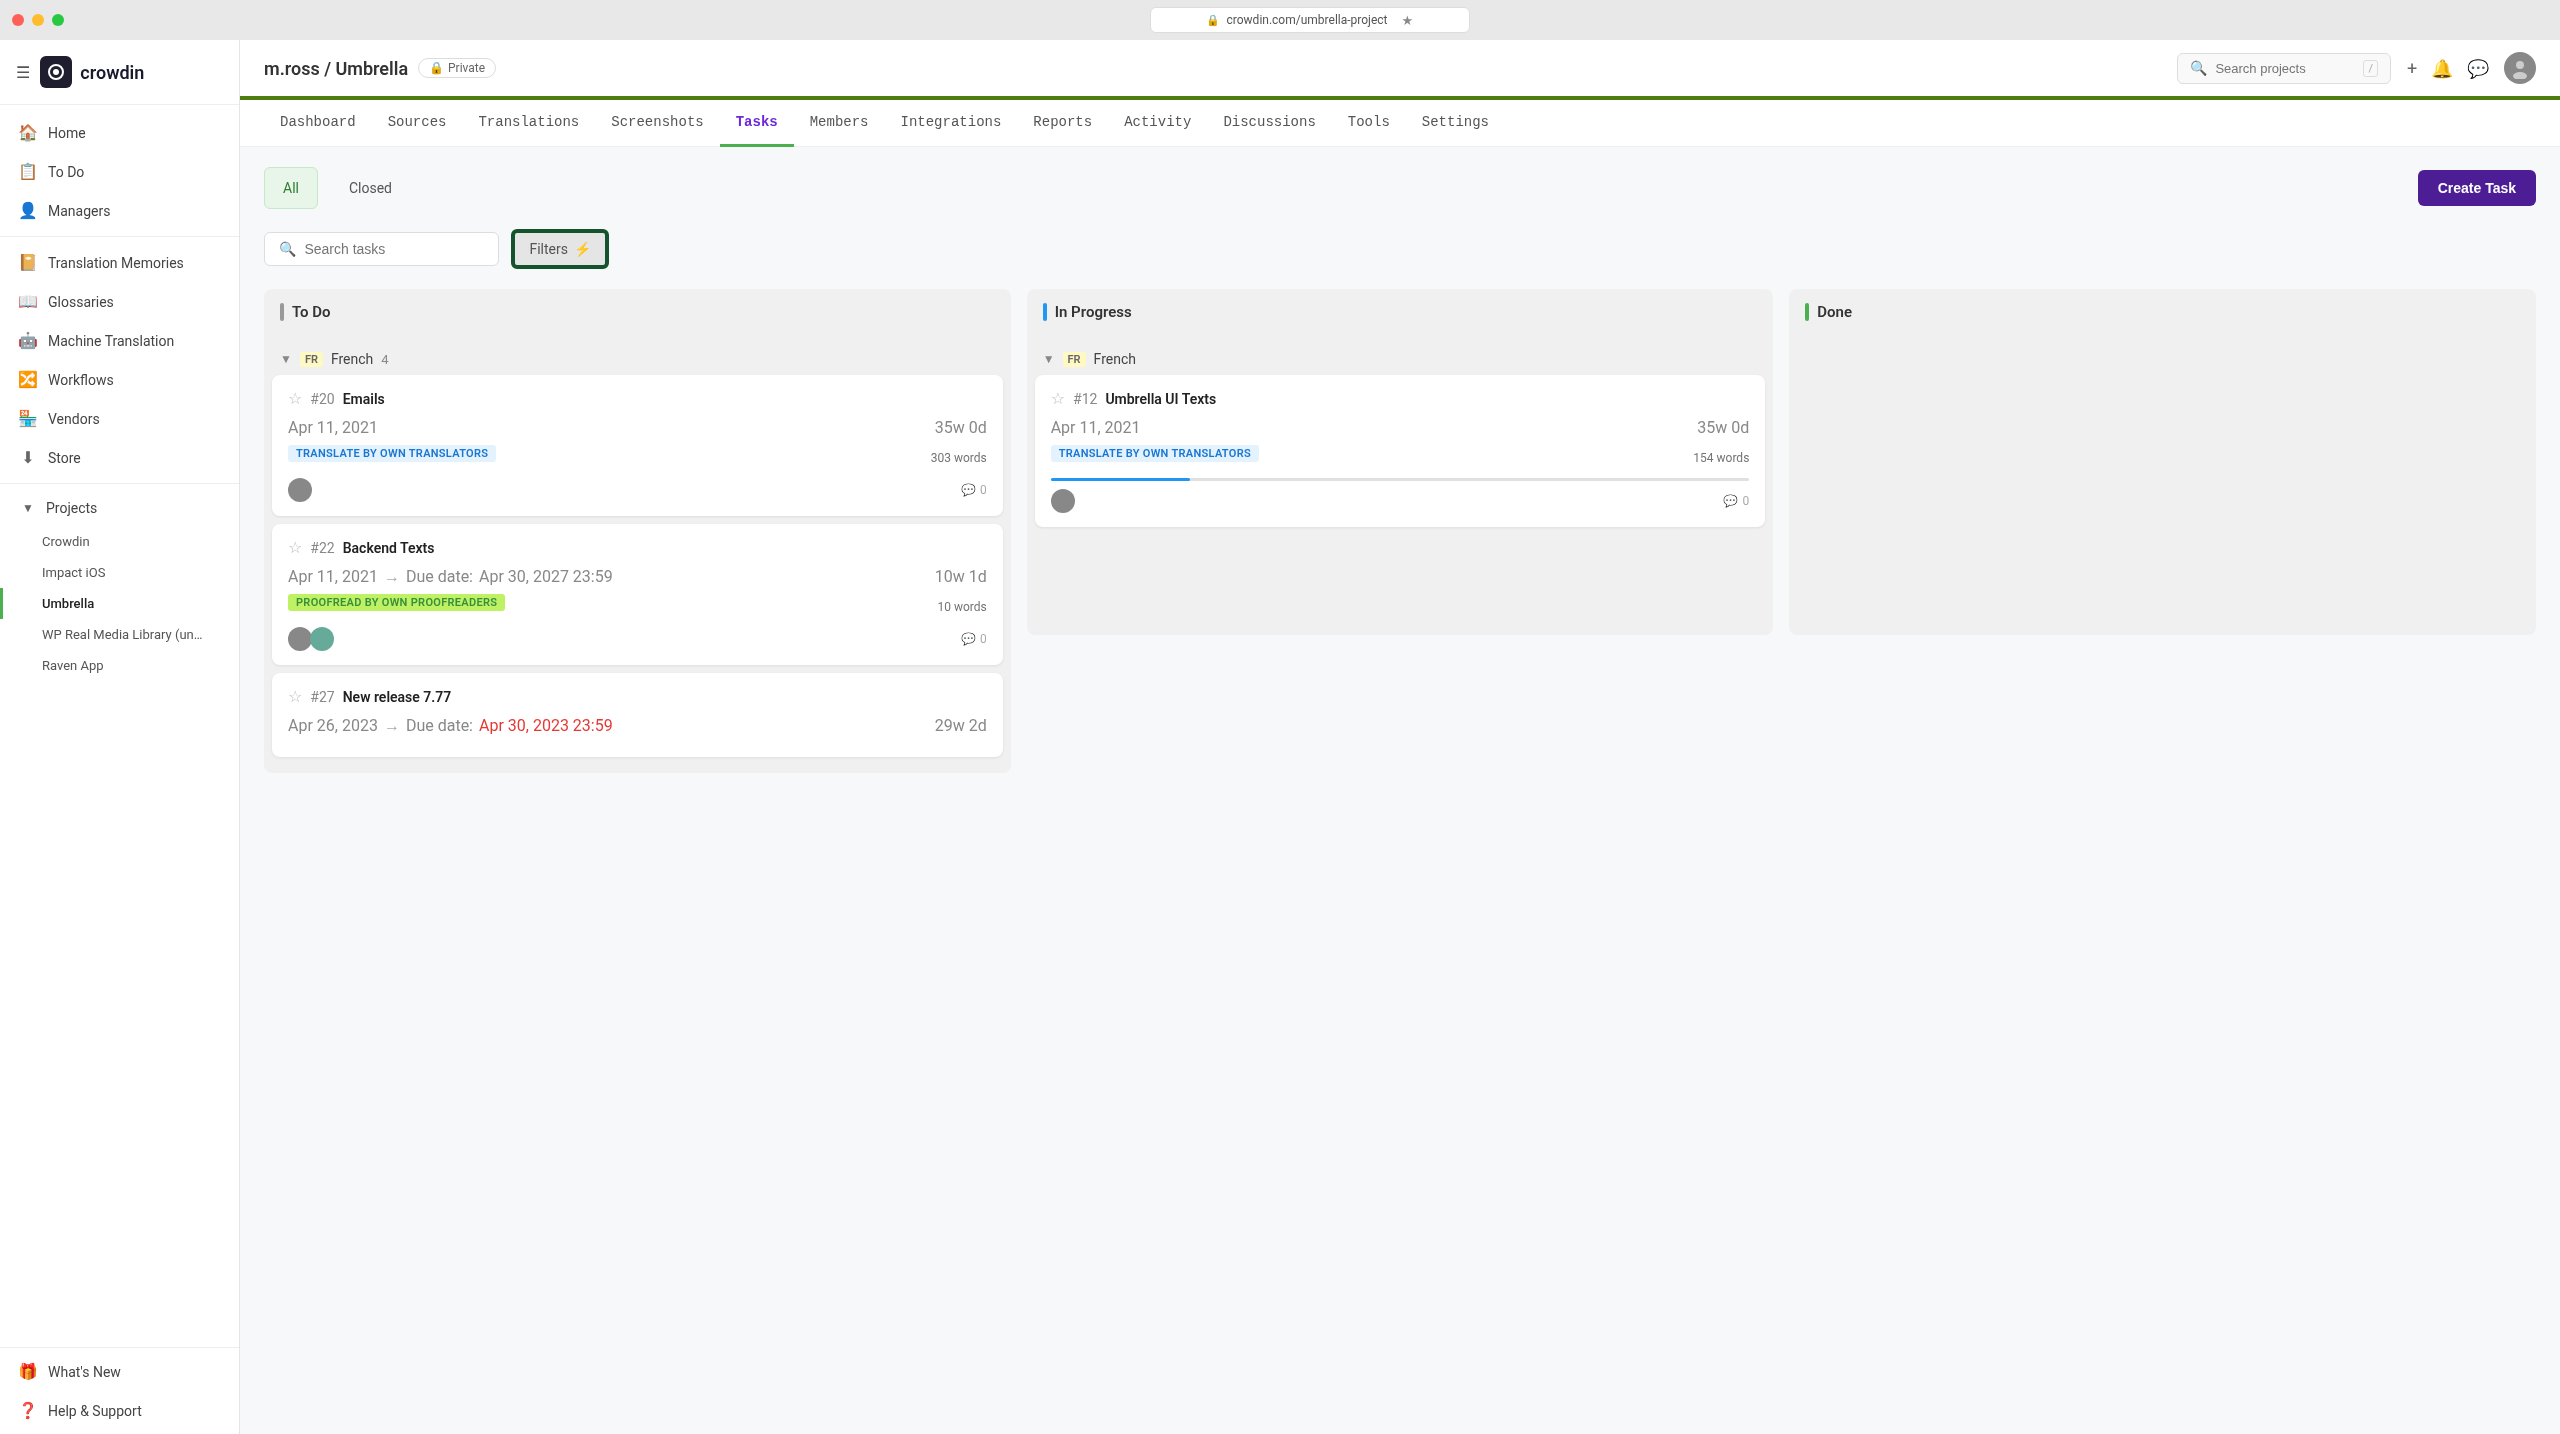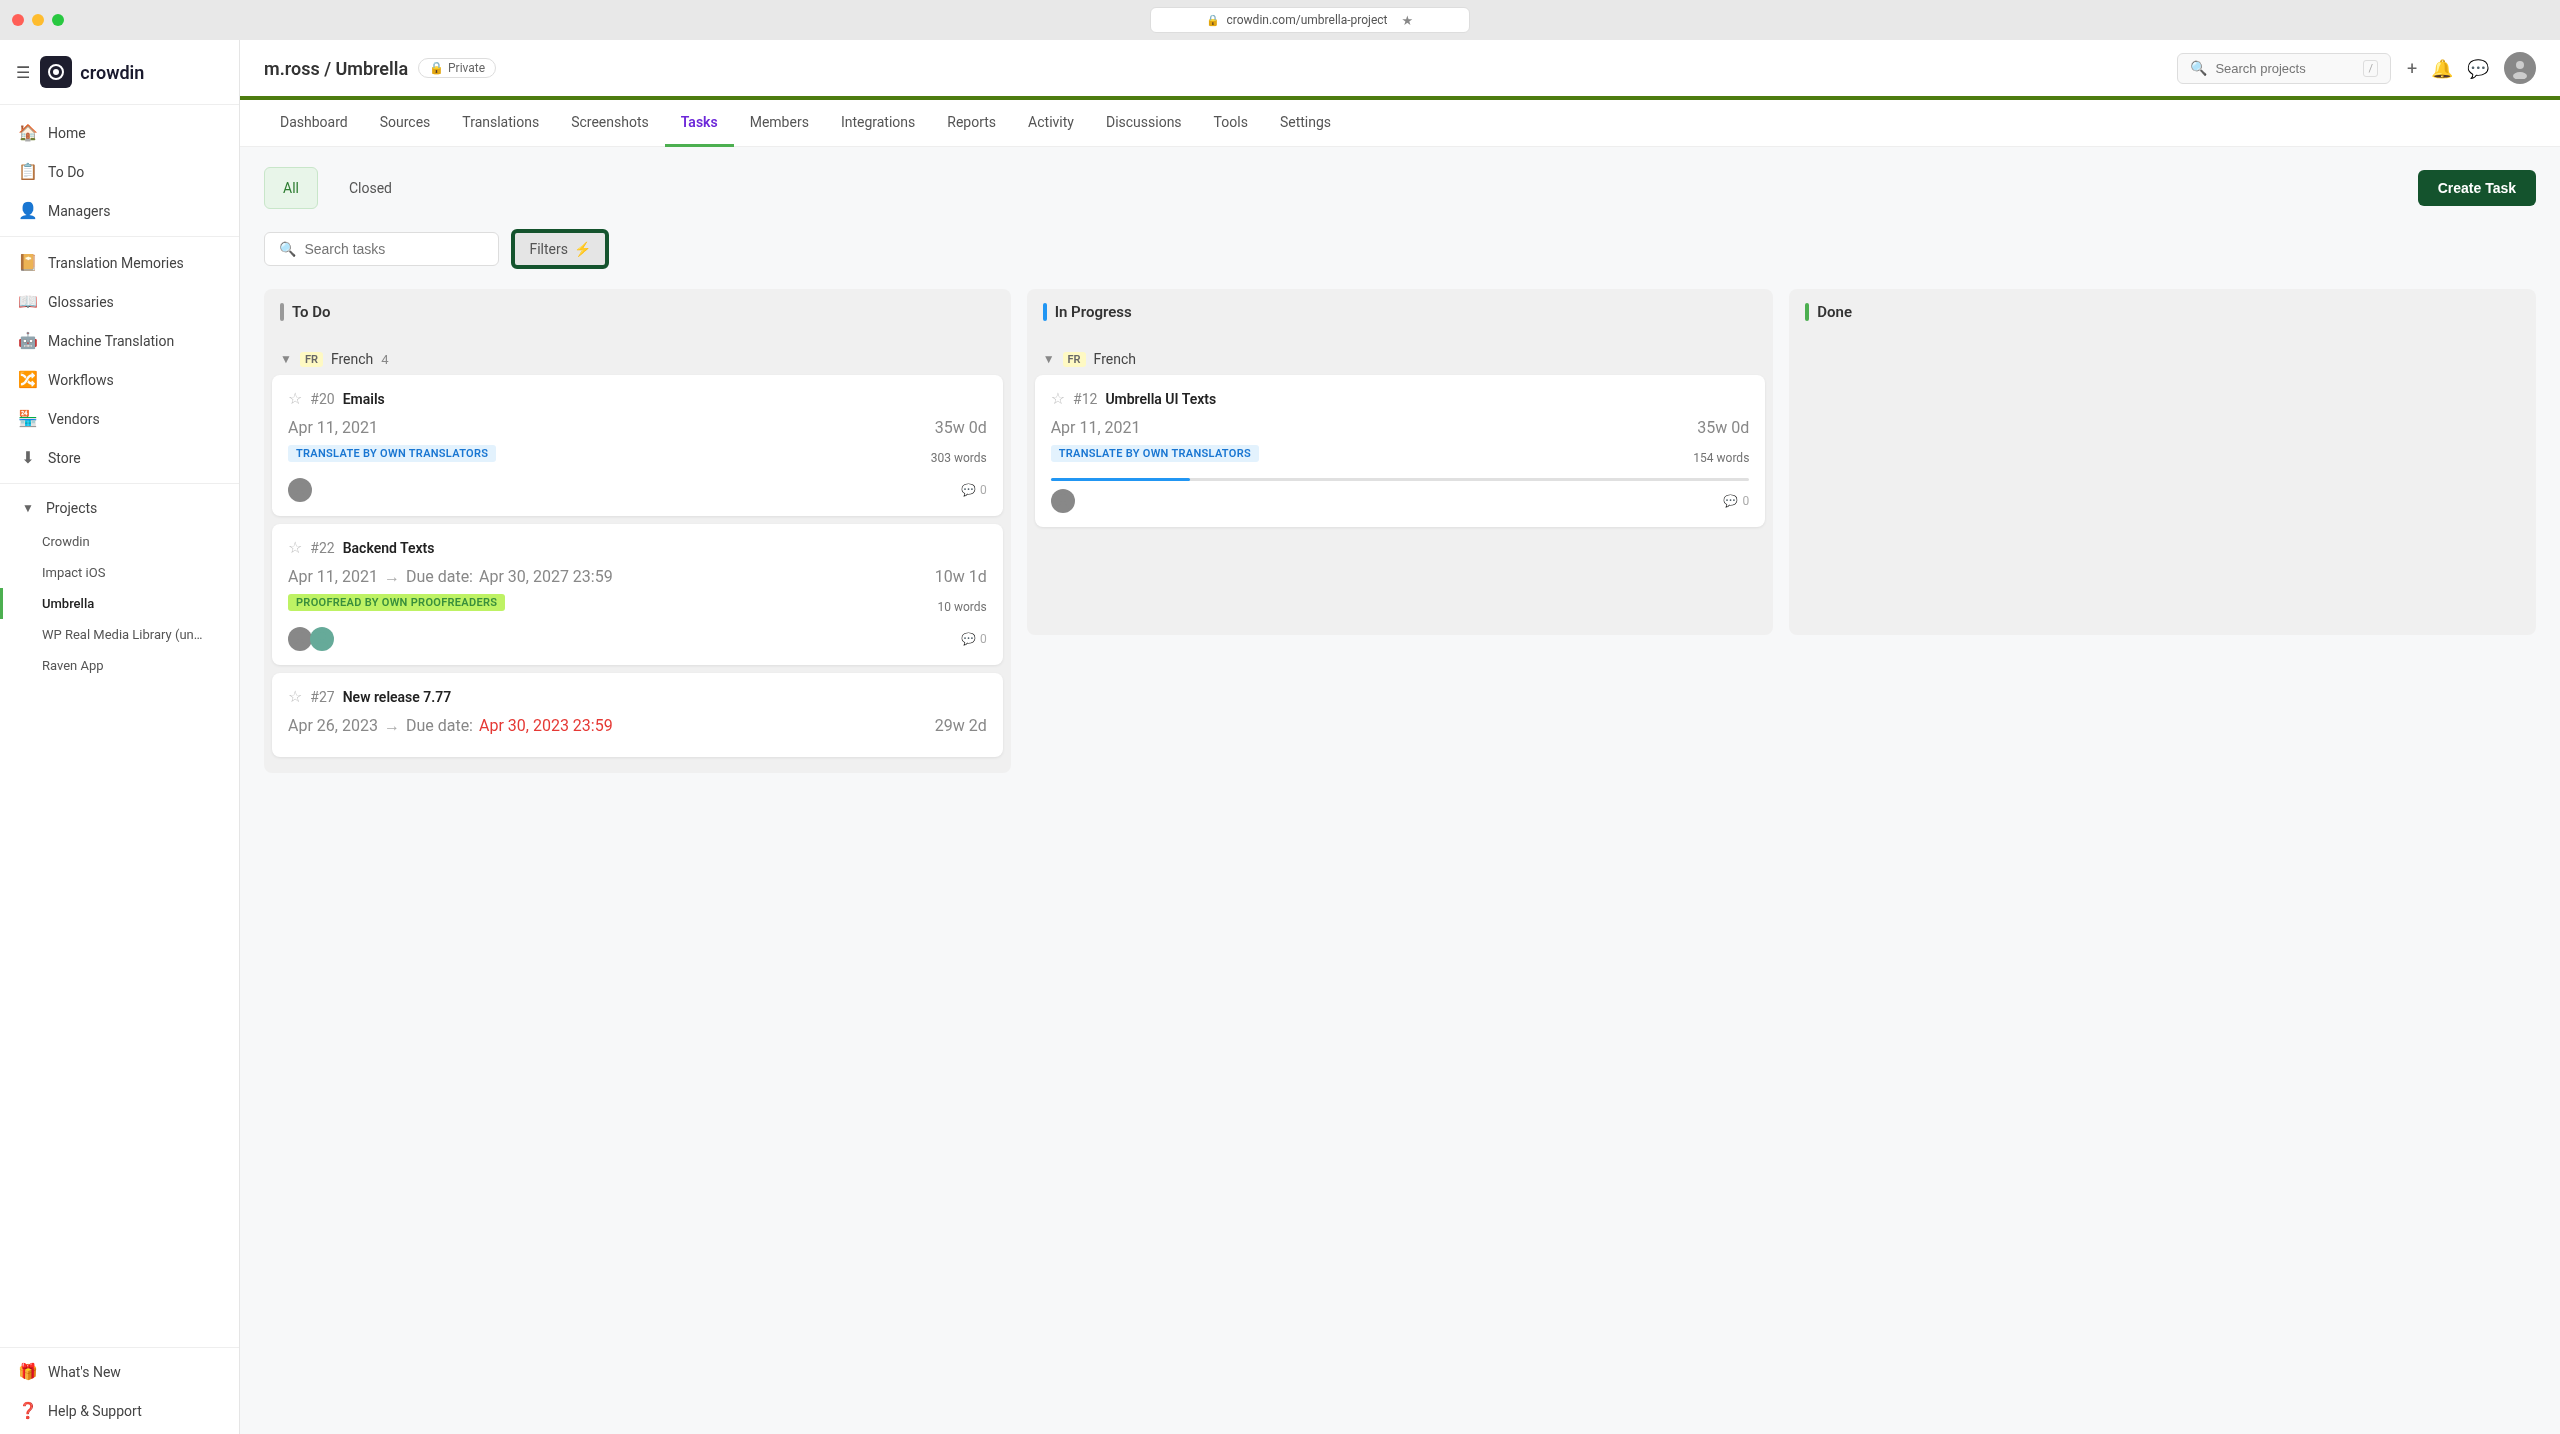--- a/index.html
+++ b/index.html
@@ -110,20 +110,21 @@
     .header-icons { display: flex; align-items: center; gap: 14px; }
     .header-icon { font-size: 18px; color: #666; cursor: pointer; }
     .avatar { width: 32px; height: 32px; border-radius: 50%; background: #888; display: flex; align-items: center; justify-content: center; color: white; font-size: 13px; cursor: pointer; overflow: hidden; }
 
     
     .nav-tabs {
       display: flex; align-items: center; gap: 0;
       border-bottom: 1px solid #eee;
       padding: 0 24px;
       background: white;
+      font-family: Liberation Mono, monospace;
     }
     .tab {
       padding: 14px 16px;
       font-size: 14px; color: #555;
       cursor: pointer; border-bottom: 3px solid transparent;
       margin-bottom: -1px;
       white-space: nowrap;
     }
     .tab.active { color: #6d28d9; font-weight: 600; border-bottom-color: #4caf50; }
 
@@ -134,21 +135,21 @@
     .filter-row { display: flex; align-items: center; justify-content: space-between; margin-bottom: 20px; }
     .filter-left { display: flex; align-items: center; gap: 12px; }
     .tab-pill {
       padding: 12px 18px; border-radius: 6px;
       font-size: 14px; cursor: pointer;
       border: 1px solid transparent;
     }
     .tab-pill.active { background: #e8f5e9; color: #2e7d32; border-color: #c8e6c9; }
     .tab-pill.inactive { background: transparent; color: #555; }
     .create-task-btn {
-      background: #14532d; color: white;
+      background: #4c1d95; color: white;
       border: none; border-radius: 6px;
       padding: 10px 20px; font-size: 14px; font-weight: 600;
       cursor: pointer;
       text-align: right;
     }
 
     
     .search-filter-row { display: flex; align-items: center; gap: 12px; margin-bottom: 20px; }
     .task-search {
       display: flex; align-items: center; gap: 8px;

